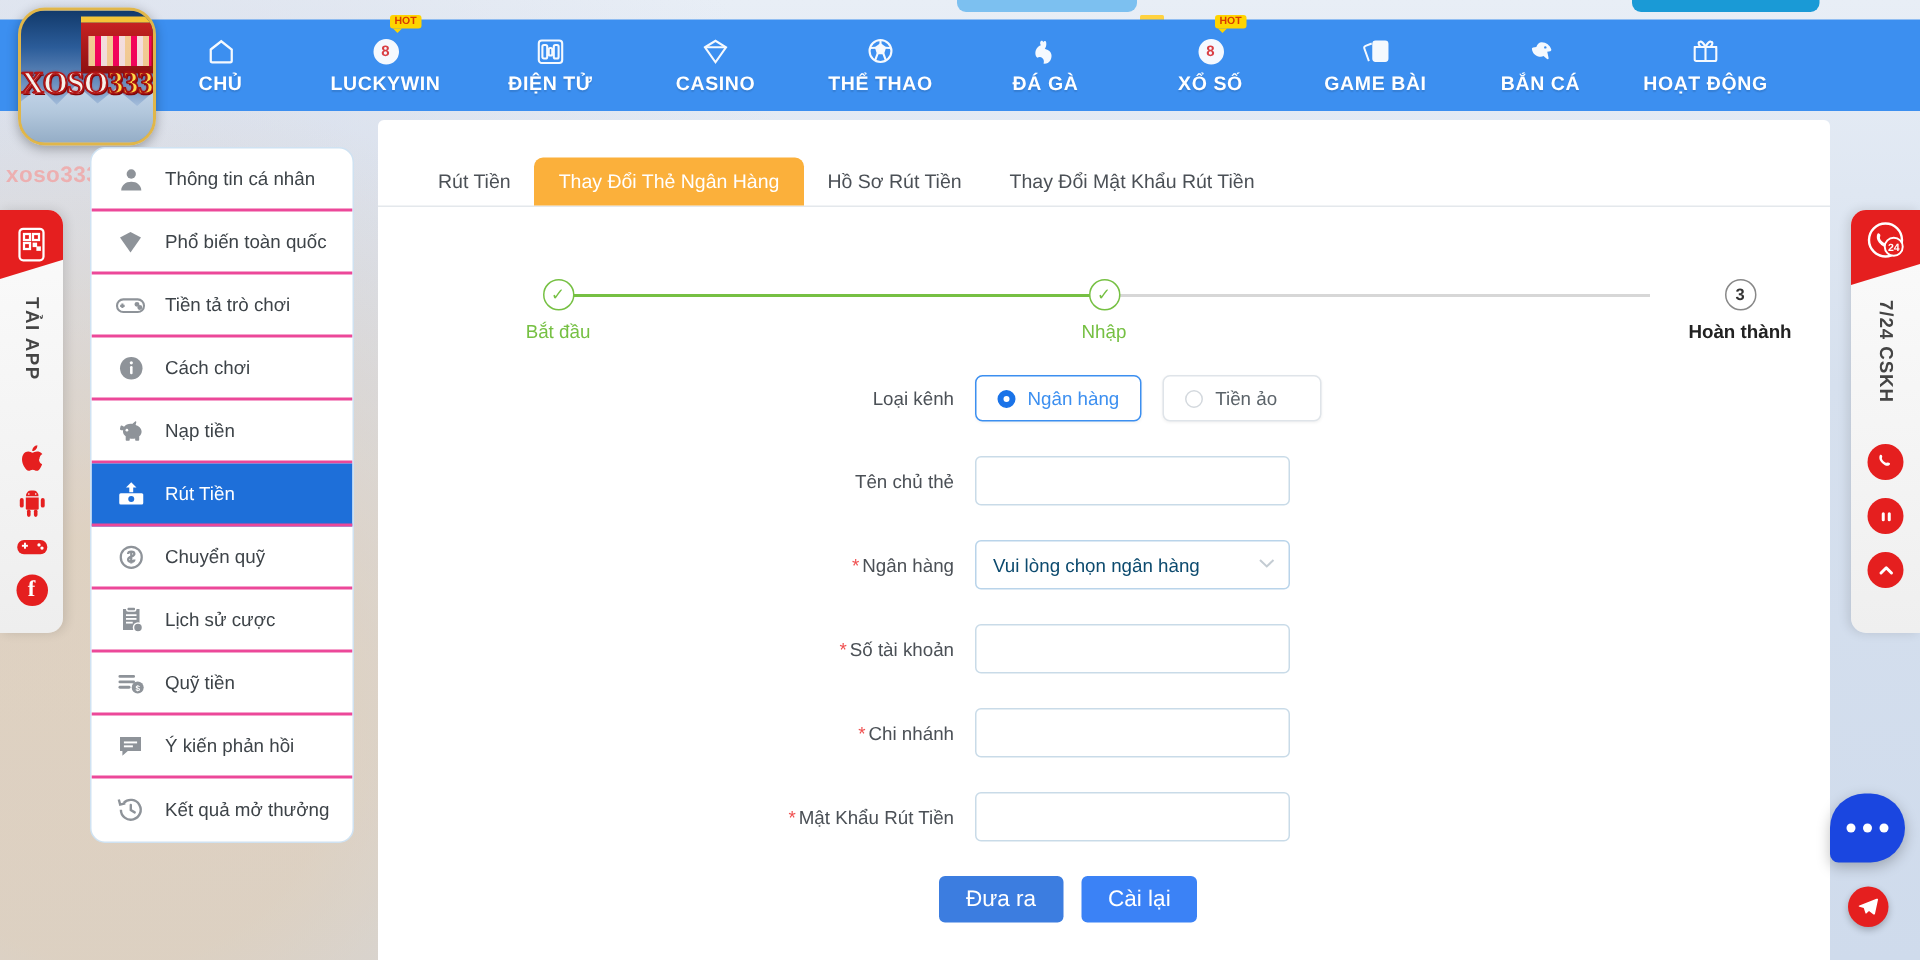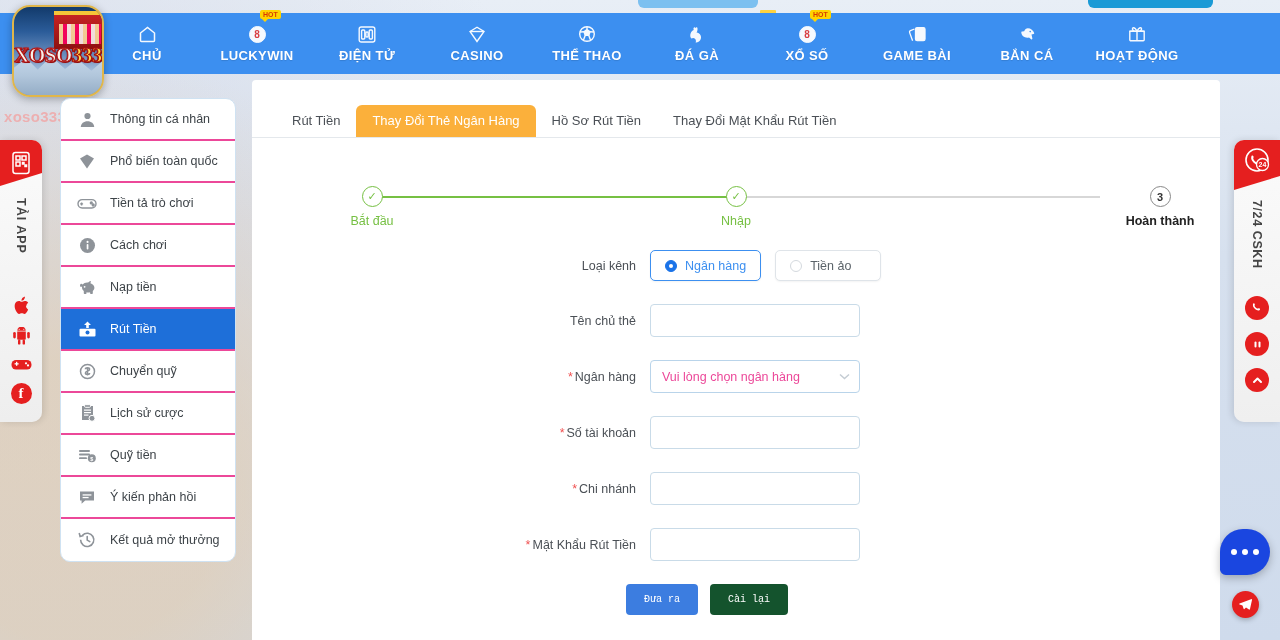--- a/index.html
+++ b/index.html
@@ -300,21 +300,21 @@
     width:210px; height:33px;
     border:1px solid #c9dbe8; border-radius:4px;
     background:#fff;
   }
   .fselect{
     width:210px; height:33px;
     border:1px solid #b9d4ea; border-radius:4px;
     background:#fff;
     display:flex; align-items:center; justify-content:space-between;
     padding:0 9px 0 11px;
-    font-size:12.5px; color:#ec4899; cursor:pointer;
+    font-size:12.5px; color:#0c4a6e; cursor:pointer;
   }
   .caret{ color:#c4ccd3; font-size:10px; }
   .radio-opt{
     height:31px; min-width:106px;
     border:1px solid #dfe4e9; border-radius:5px;
     display:flex; align-items:center; gap:8px;
     padding:0 14px; cursor:pointer; background:#fff;
     box-shadow:0 1px 2px rgba(0,0,0,.05);
   }
   .radio-opt.sel{ border-color:#3c8ff0; }
@@ -327,25 +327,25 @@
   .radio-opt.sel .dot::after{
     content:""; width:4px;height:4px;border-radius:50%;background:#fff;
   }
   .radio-lab{ font-size:12.5px; color:#5b6369; }
   .radio-opt.sel .radio-lab{ color:#3c8ff0; }
   .radio-gap{ width:14px; }
 
   .btnrow{ display:flex; gap:12px; margin-left:374px; margin-top:6px;}
   .btn{
     height:31px; padding:0 18px; border:none; border-radius:4px;
-    font-size:10px; color:#fff; cursor:pointer;
-    font-family:Liberation Mono, monospace;
+    font-size:15px; color:#fff; cursor:pointer;
+    font-family:Liberation Sans, sans-serif;
   }
   .btn.primary{ background:#3c7de0; }
-  .btn.ghost{ background:#14532d; }
+  .btn.ghost{ background:#3b82f6; }
 </style>
 </head>
 <body>
 
 <div id="page">
   <div class="bg-wash"></div>
 
   <div class="top-crop-btn" id="crop-a"></div>
   <div class="top-crop-btn" id="crop-b"></div>
   <div id="crop-hot"></div>

